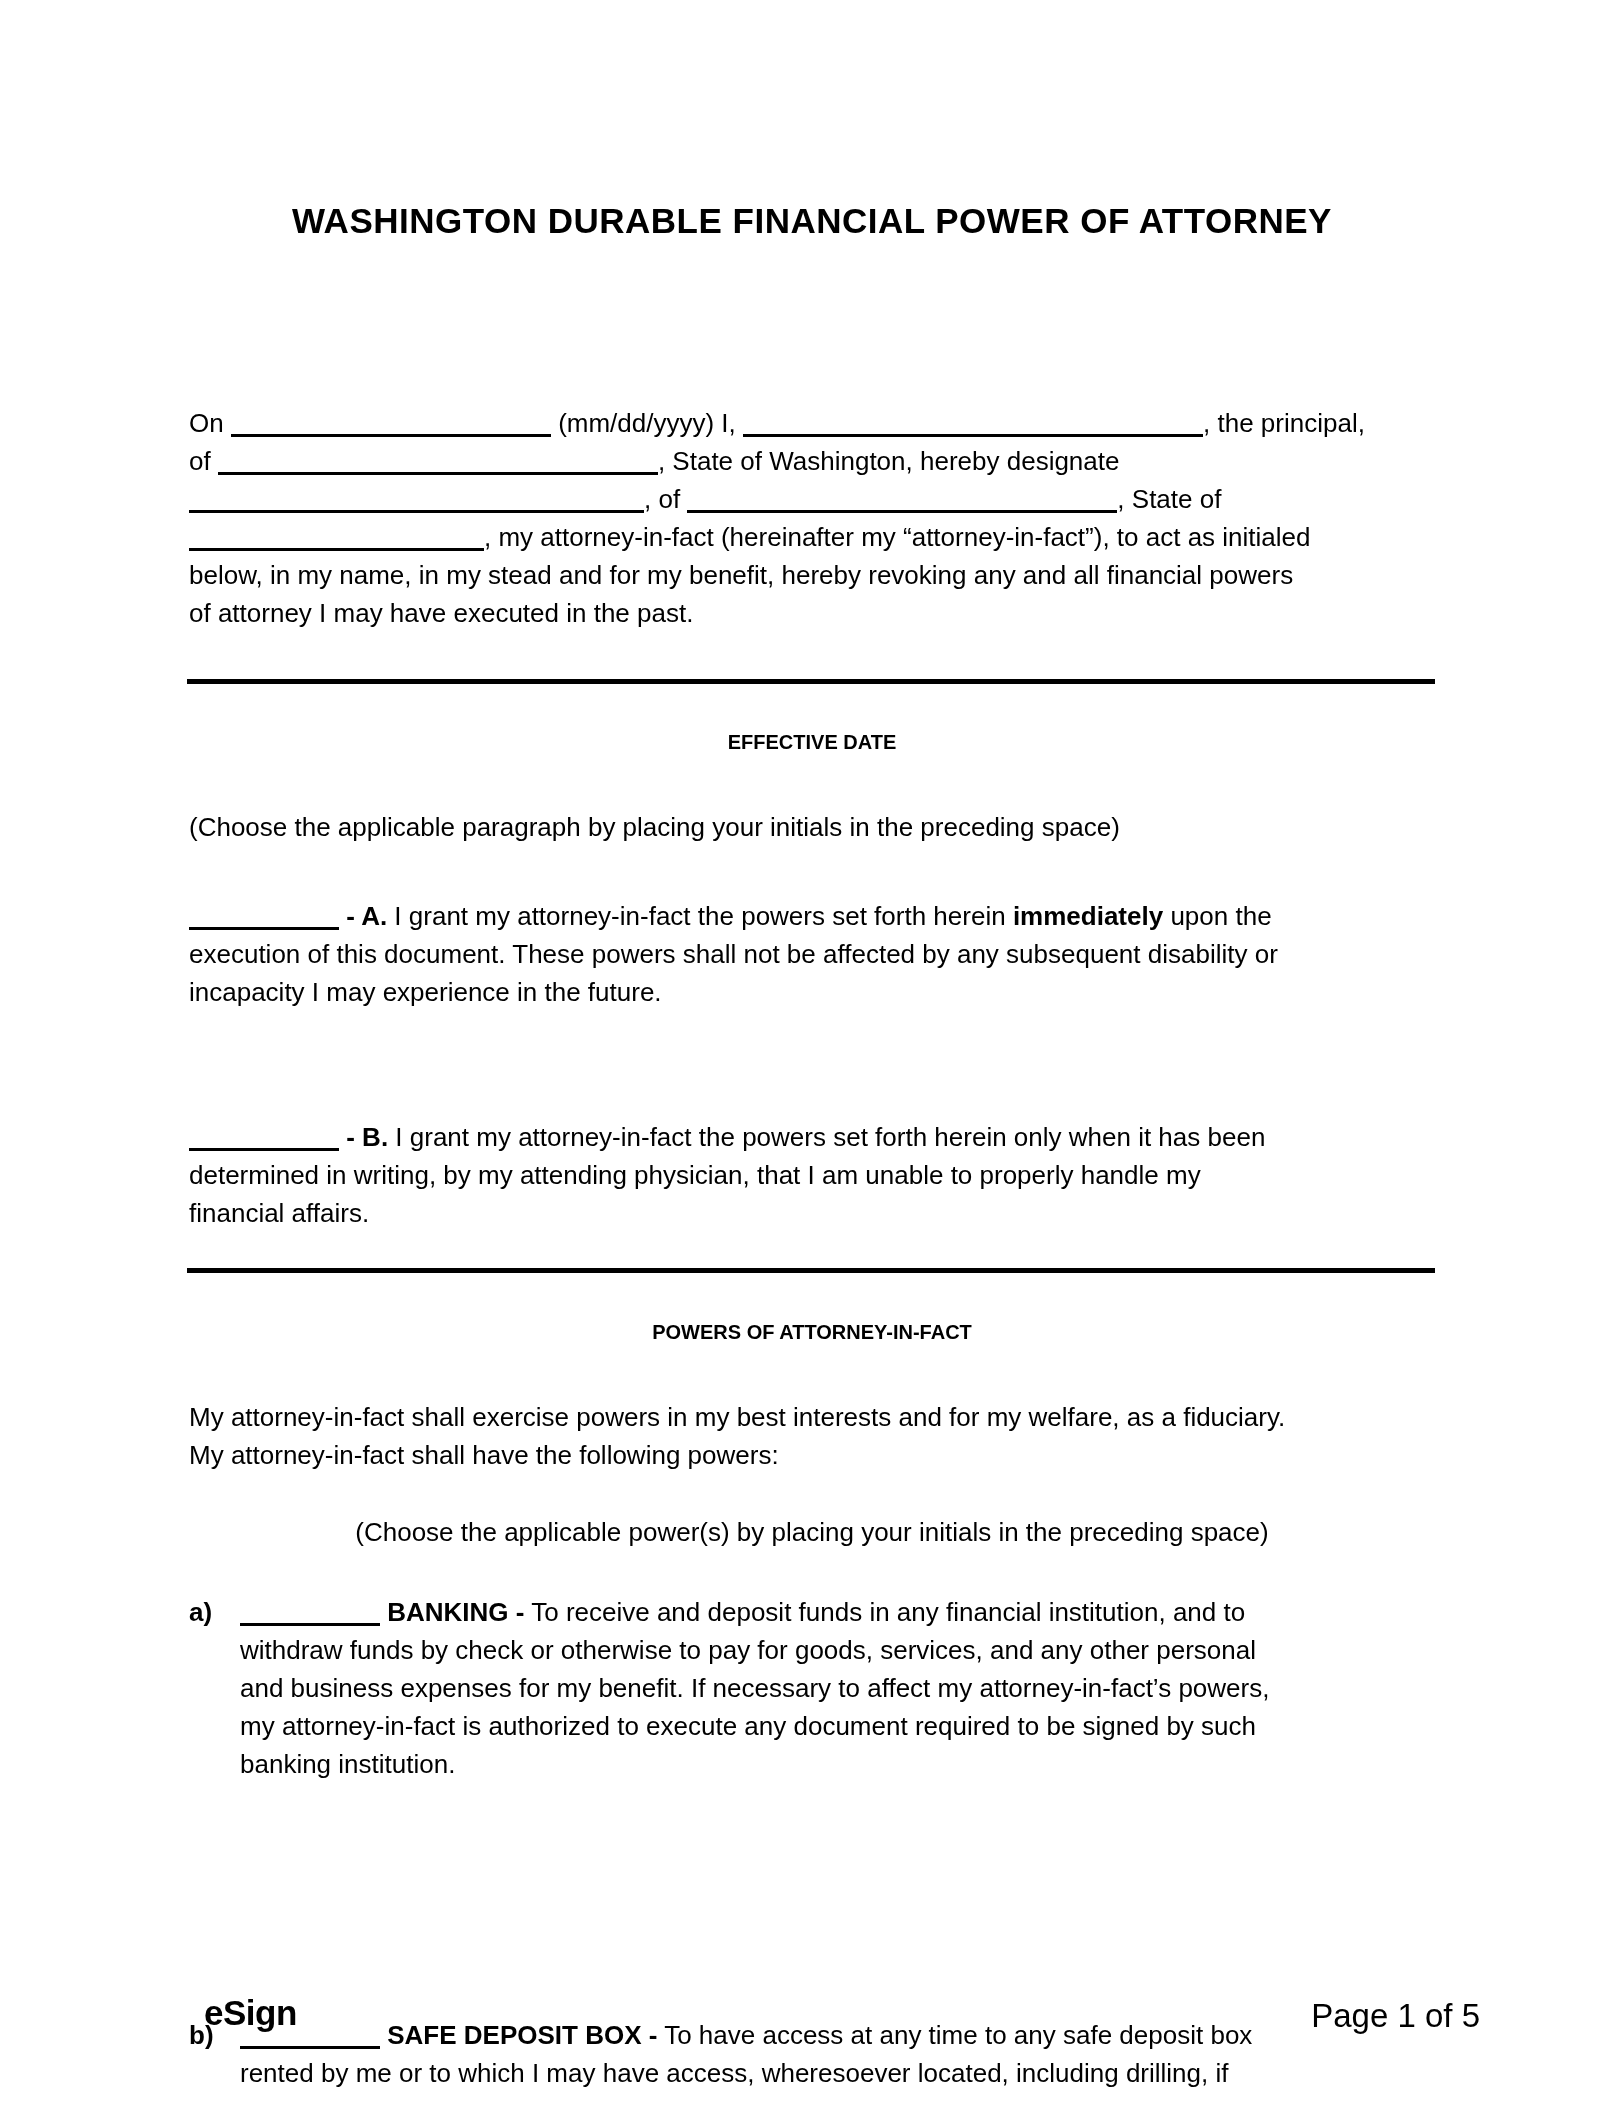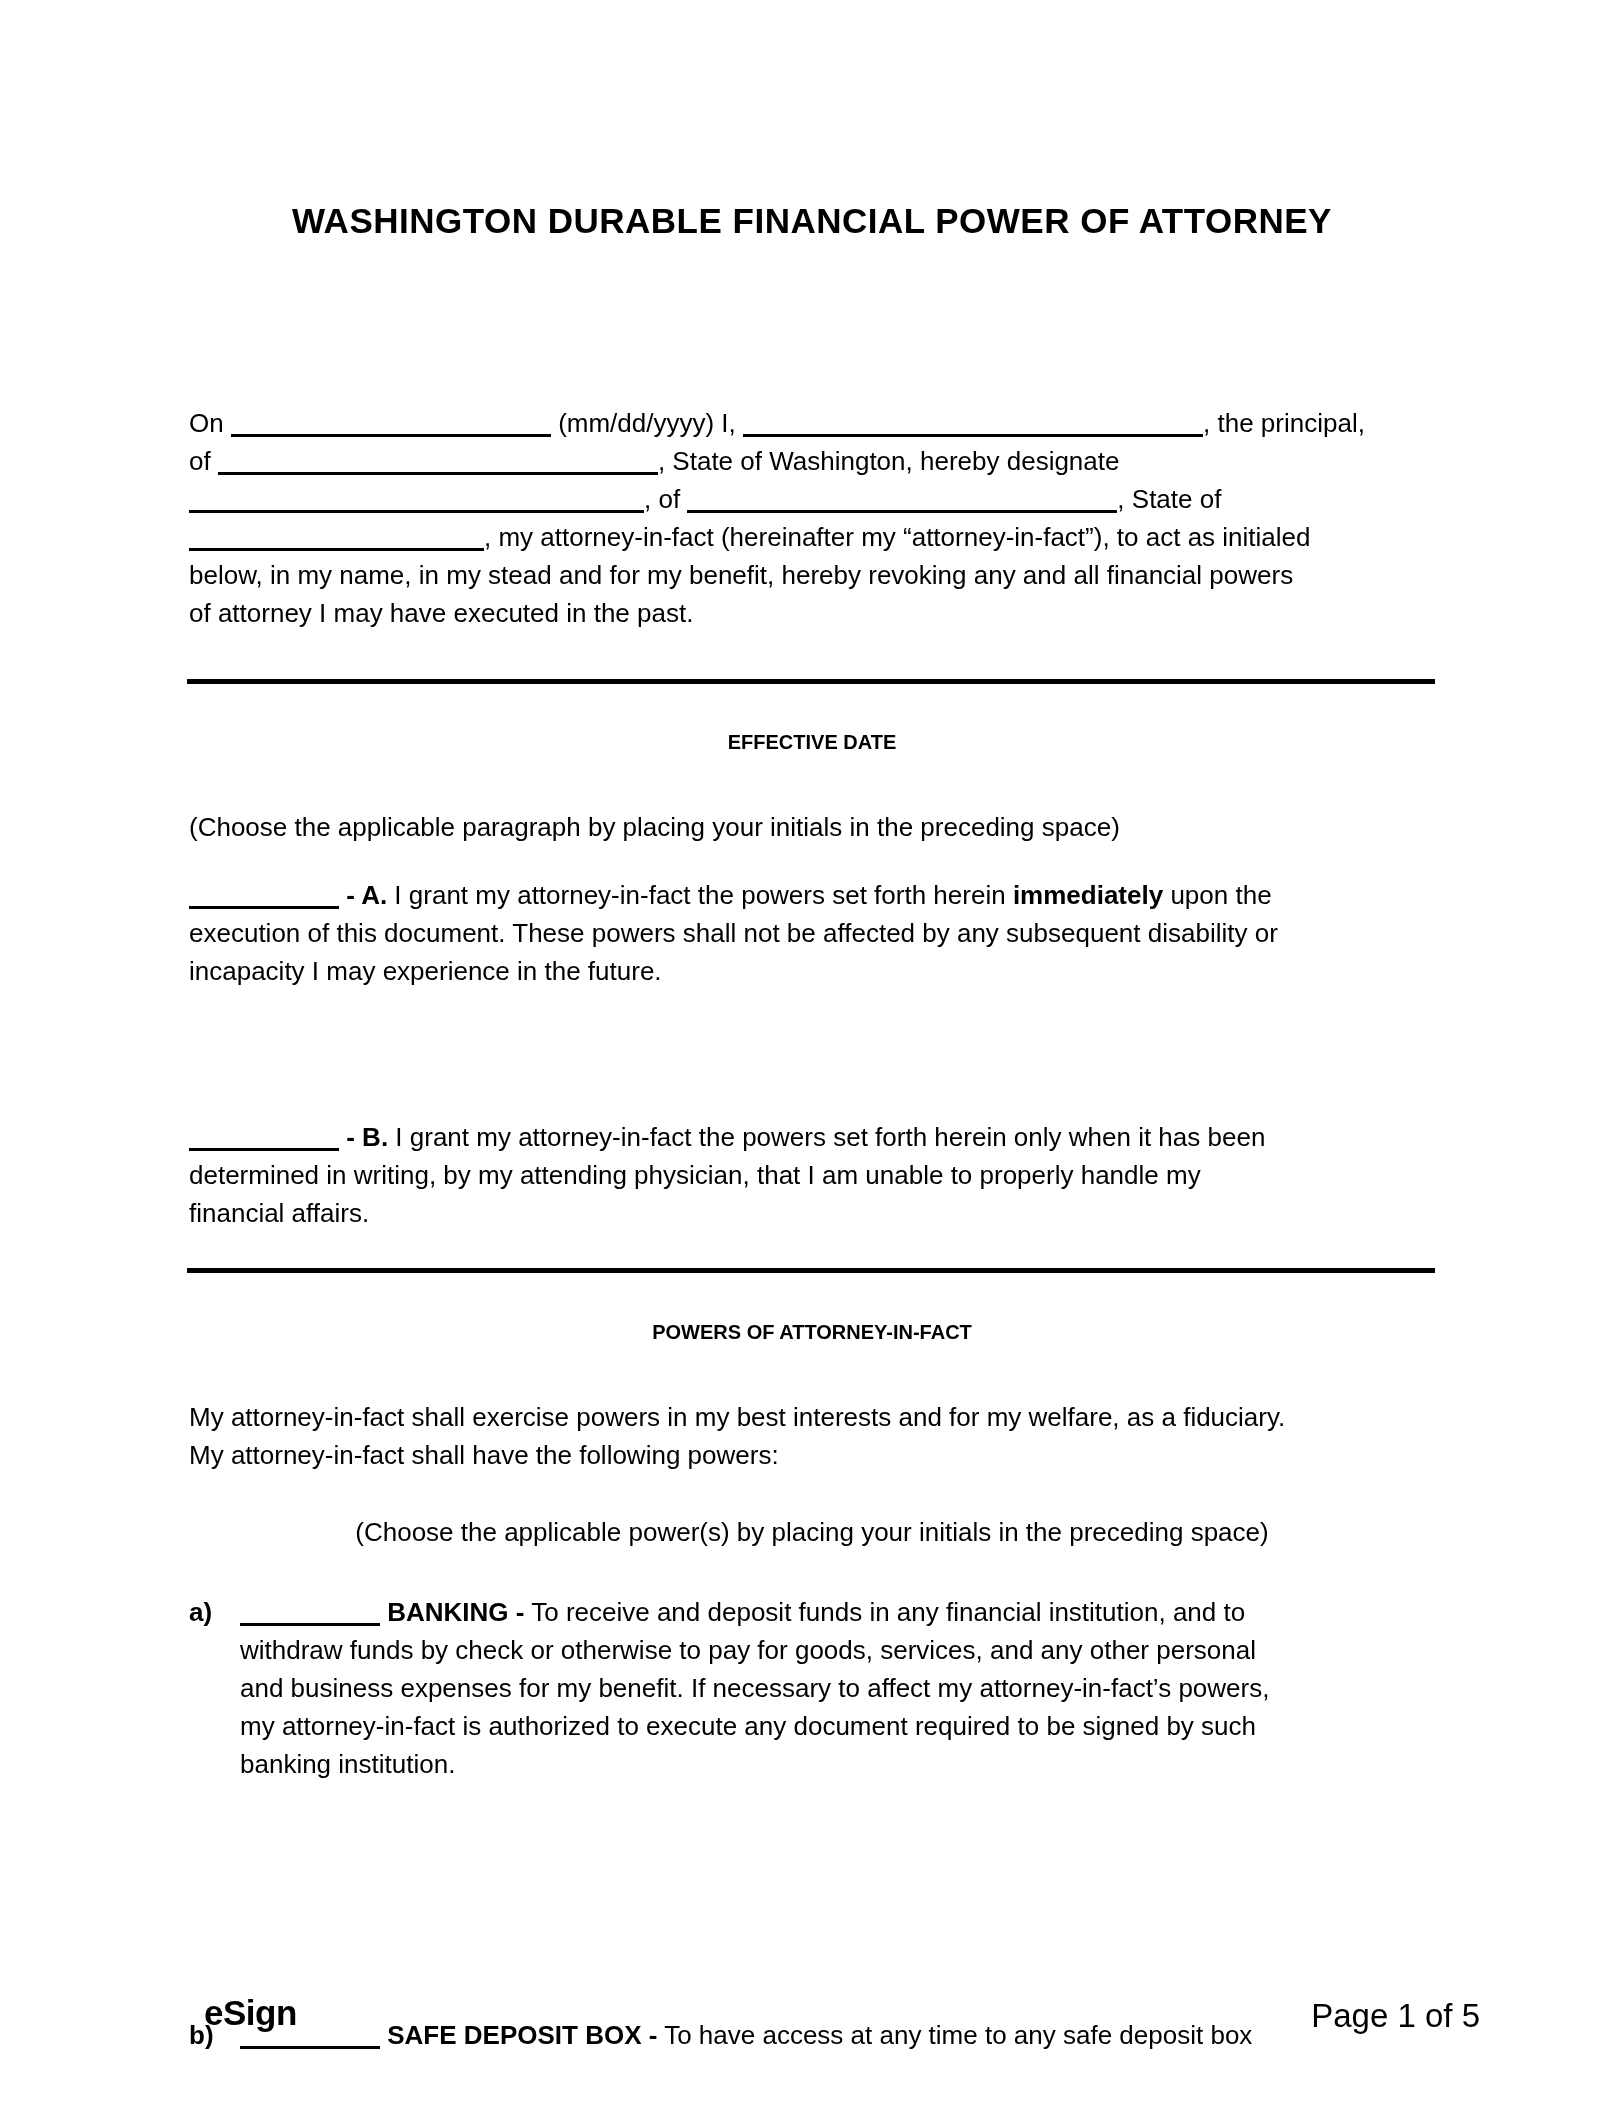--- a/index.html
+++ b/index.html
@@ -28,21 +28,21 @@
 
   .hr { position:absolute; left:187px; width:1248px; height:5px; background:#000; }
   .hr1 { top:679px; }
   .hr2 { top:1268px; }
 
   .sec-heading { font-size:20px; font-weight:bold; line-height:38px; }
   .h-effective { top:723px; }
   .h-powers    { top:1313px; }
 
   .instr1 { top:808px; }
-  .para-a { top:876px; }
+  .para-a { top:897px; }
   .or-sep { top:1038px; font-size:26px; font-weight:bold; line-height:38px; }
   .or-sep span { text-decoration:underline; text-underline-offset:5px; text-decoration-thickness:2px; }
   .para-b { top:1118px; }
 
   .fiduciary { top:1398px; }
   .instr2    { top:1513px; font-size:26px; line-height:38px; }
 
   .power-item { padding-left:51px; position:relative; }
   .item-a { top:1593px; }
   .item-b { top:1826px; }
@@ -111,20 +111,21 @@
         <div class="line"><span>and business expenses for my benefit. If necessary to affect my attorney-in-fact’s powers,</span></div>
         <div class="line"><span>my attorney-in-fact is authorized to execute any document required to be signed by such</span></div>
         <div class="line"><span>banking institution.</span></div>
       </div>
   </div>
 
   <div class="block power-item item-b">
     <span class="marker">b)</span>
     <div>
         <div class="line"><span class="blank" style="width: 140px;"></span><span class="b"> SAFE DEPOSIT BOX -</span><span> To have access at any time to any safe deposit box</span></div>
+        <div class="line"><span>rented by me or to which I may have access, wheresoever located, including drilling, if</span></div>
       </div>
   </div>
 
   <div class="footer-brand">eSign</div>
 
   <div class="footer-page">Page 1 of 5</div>
 
 </div>
 
 </body></html>

